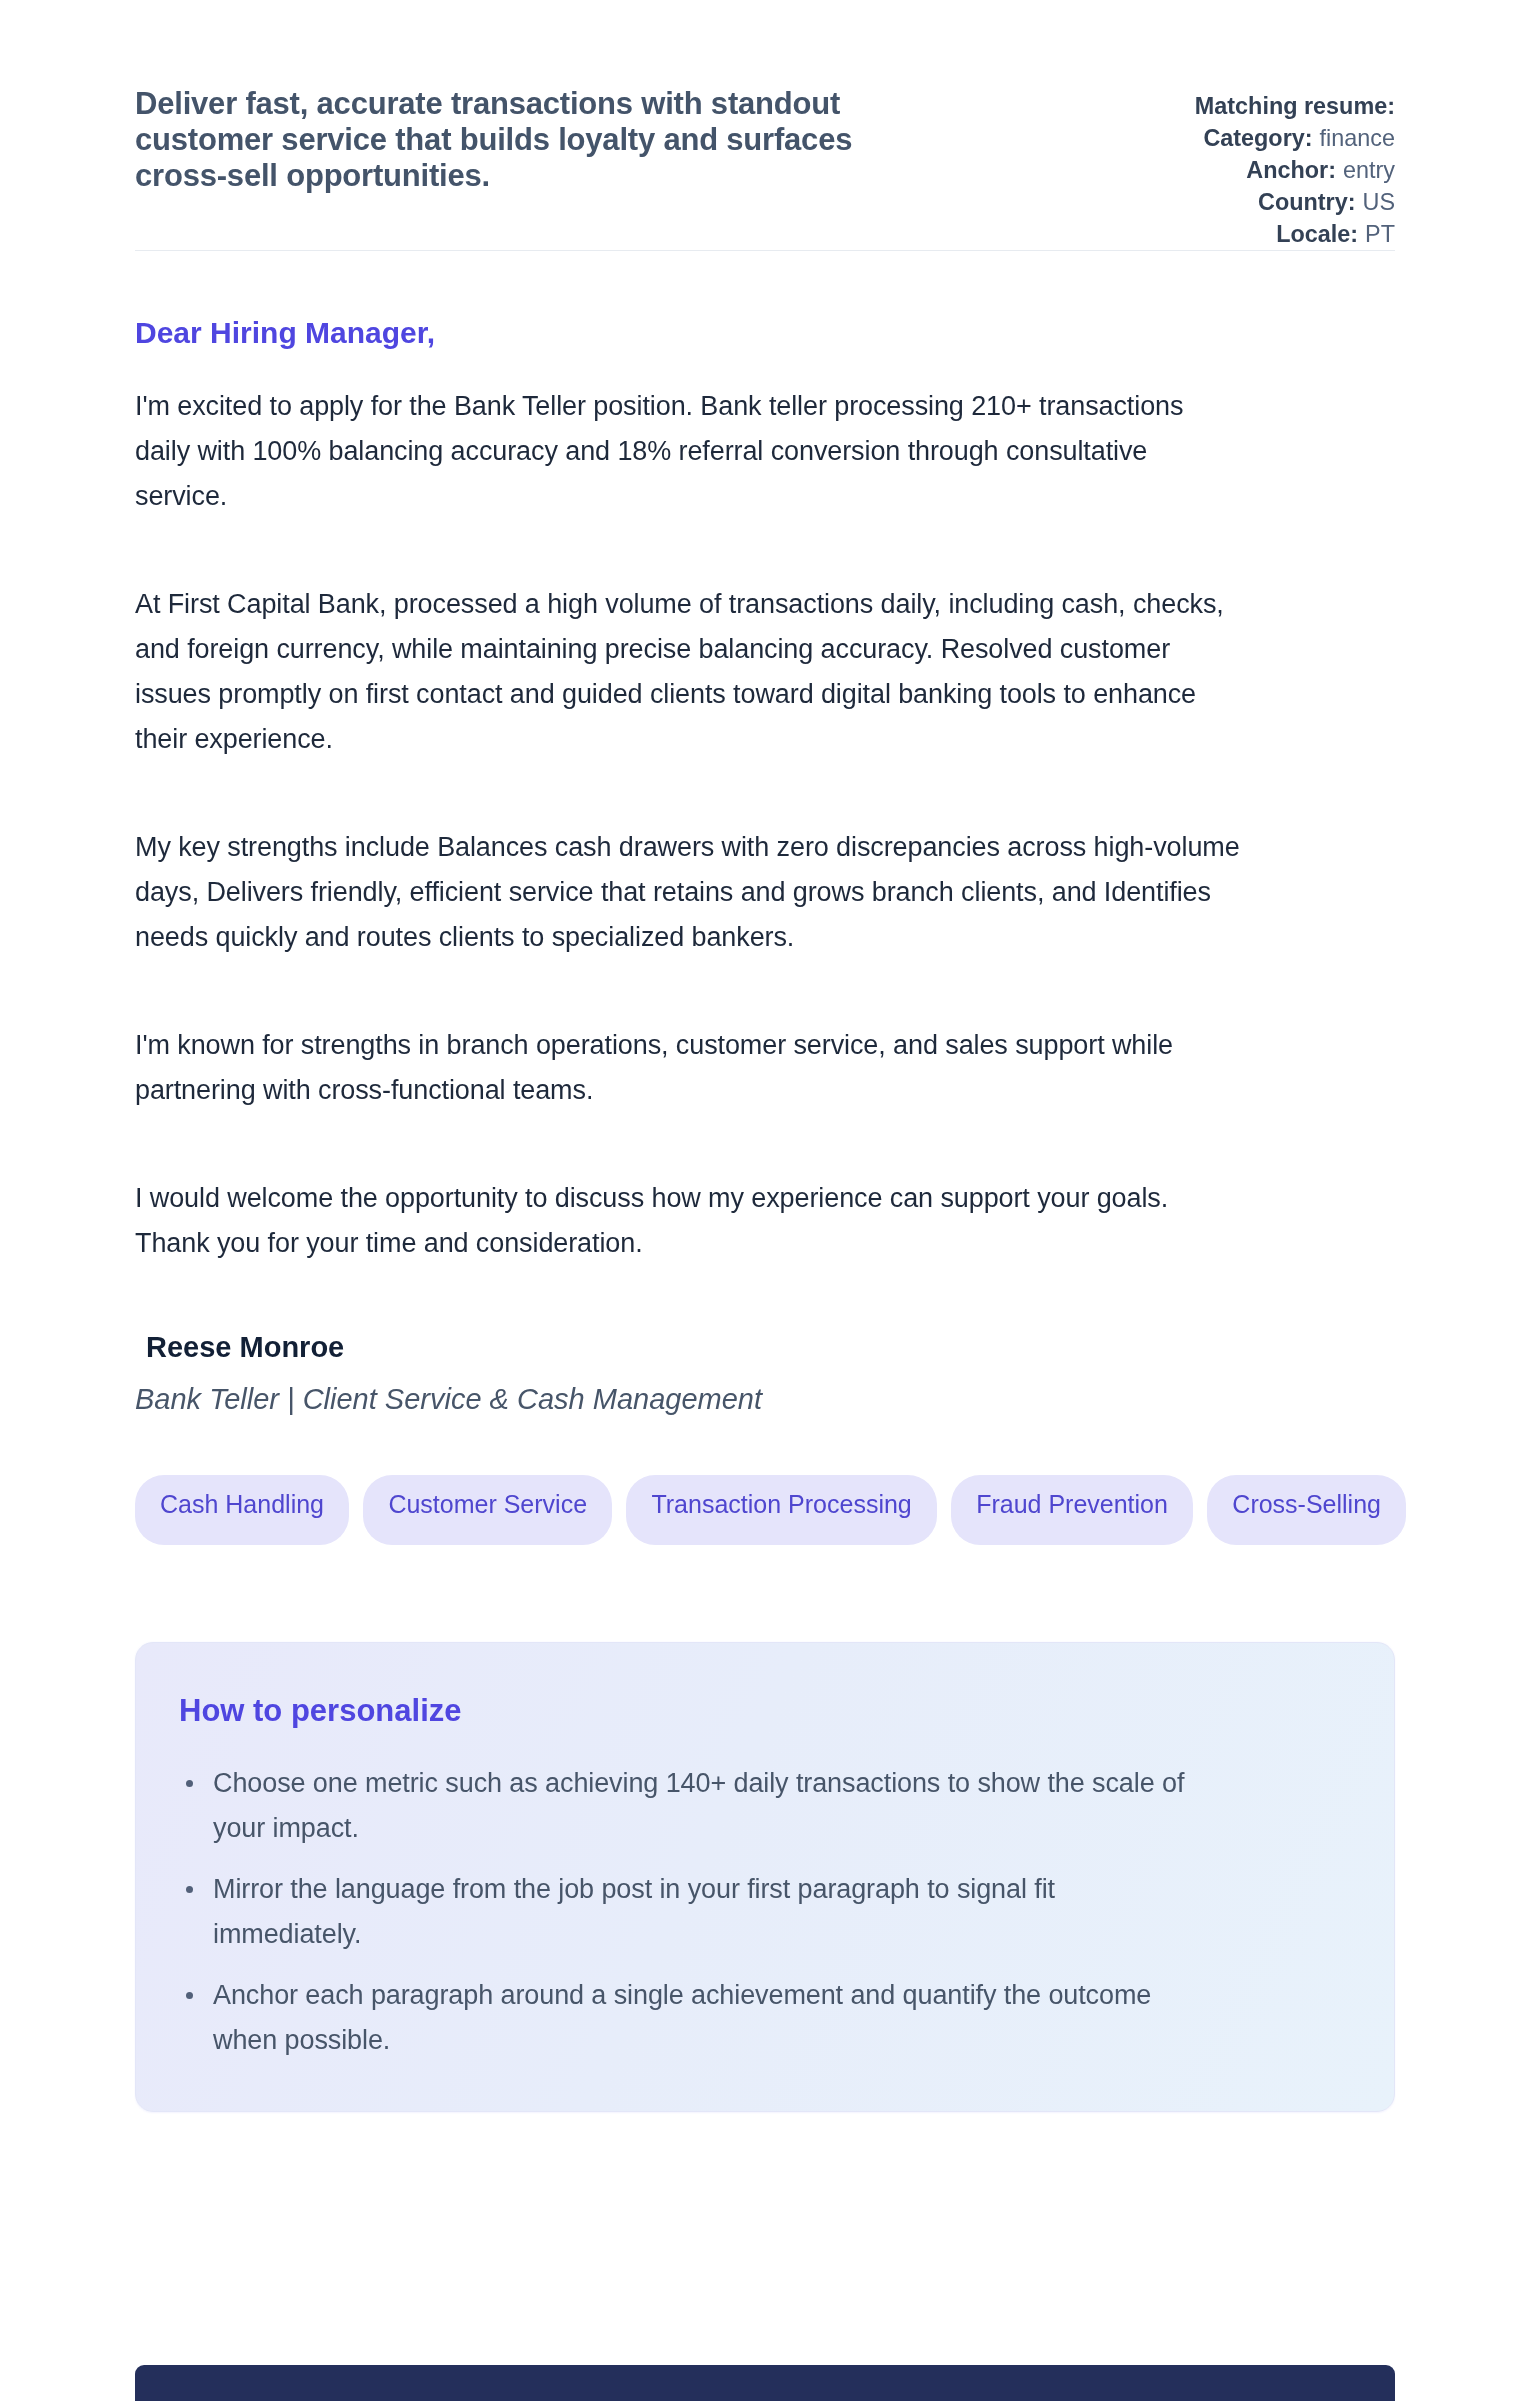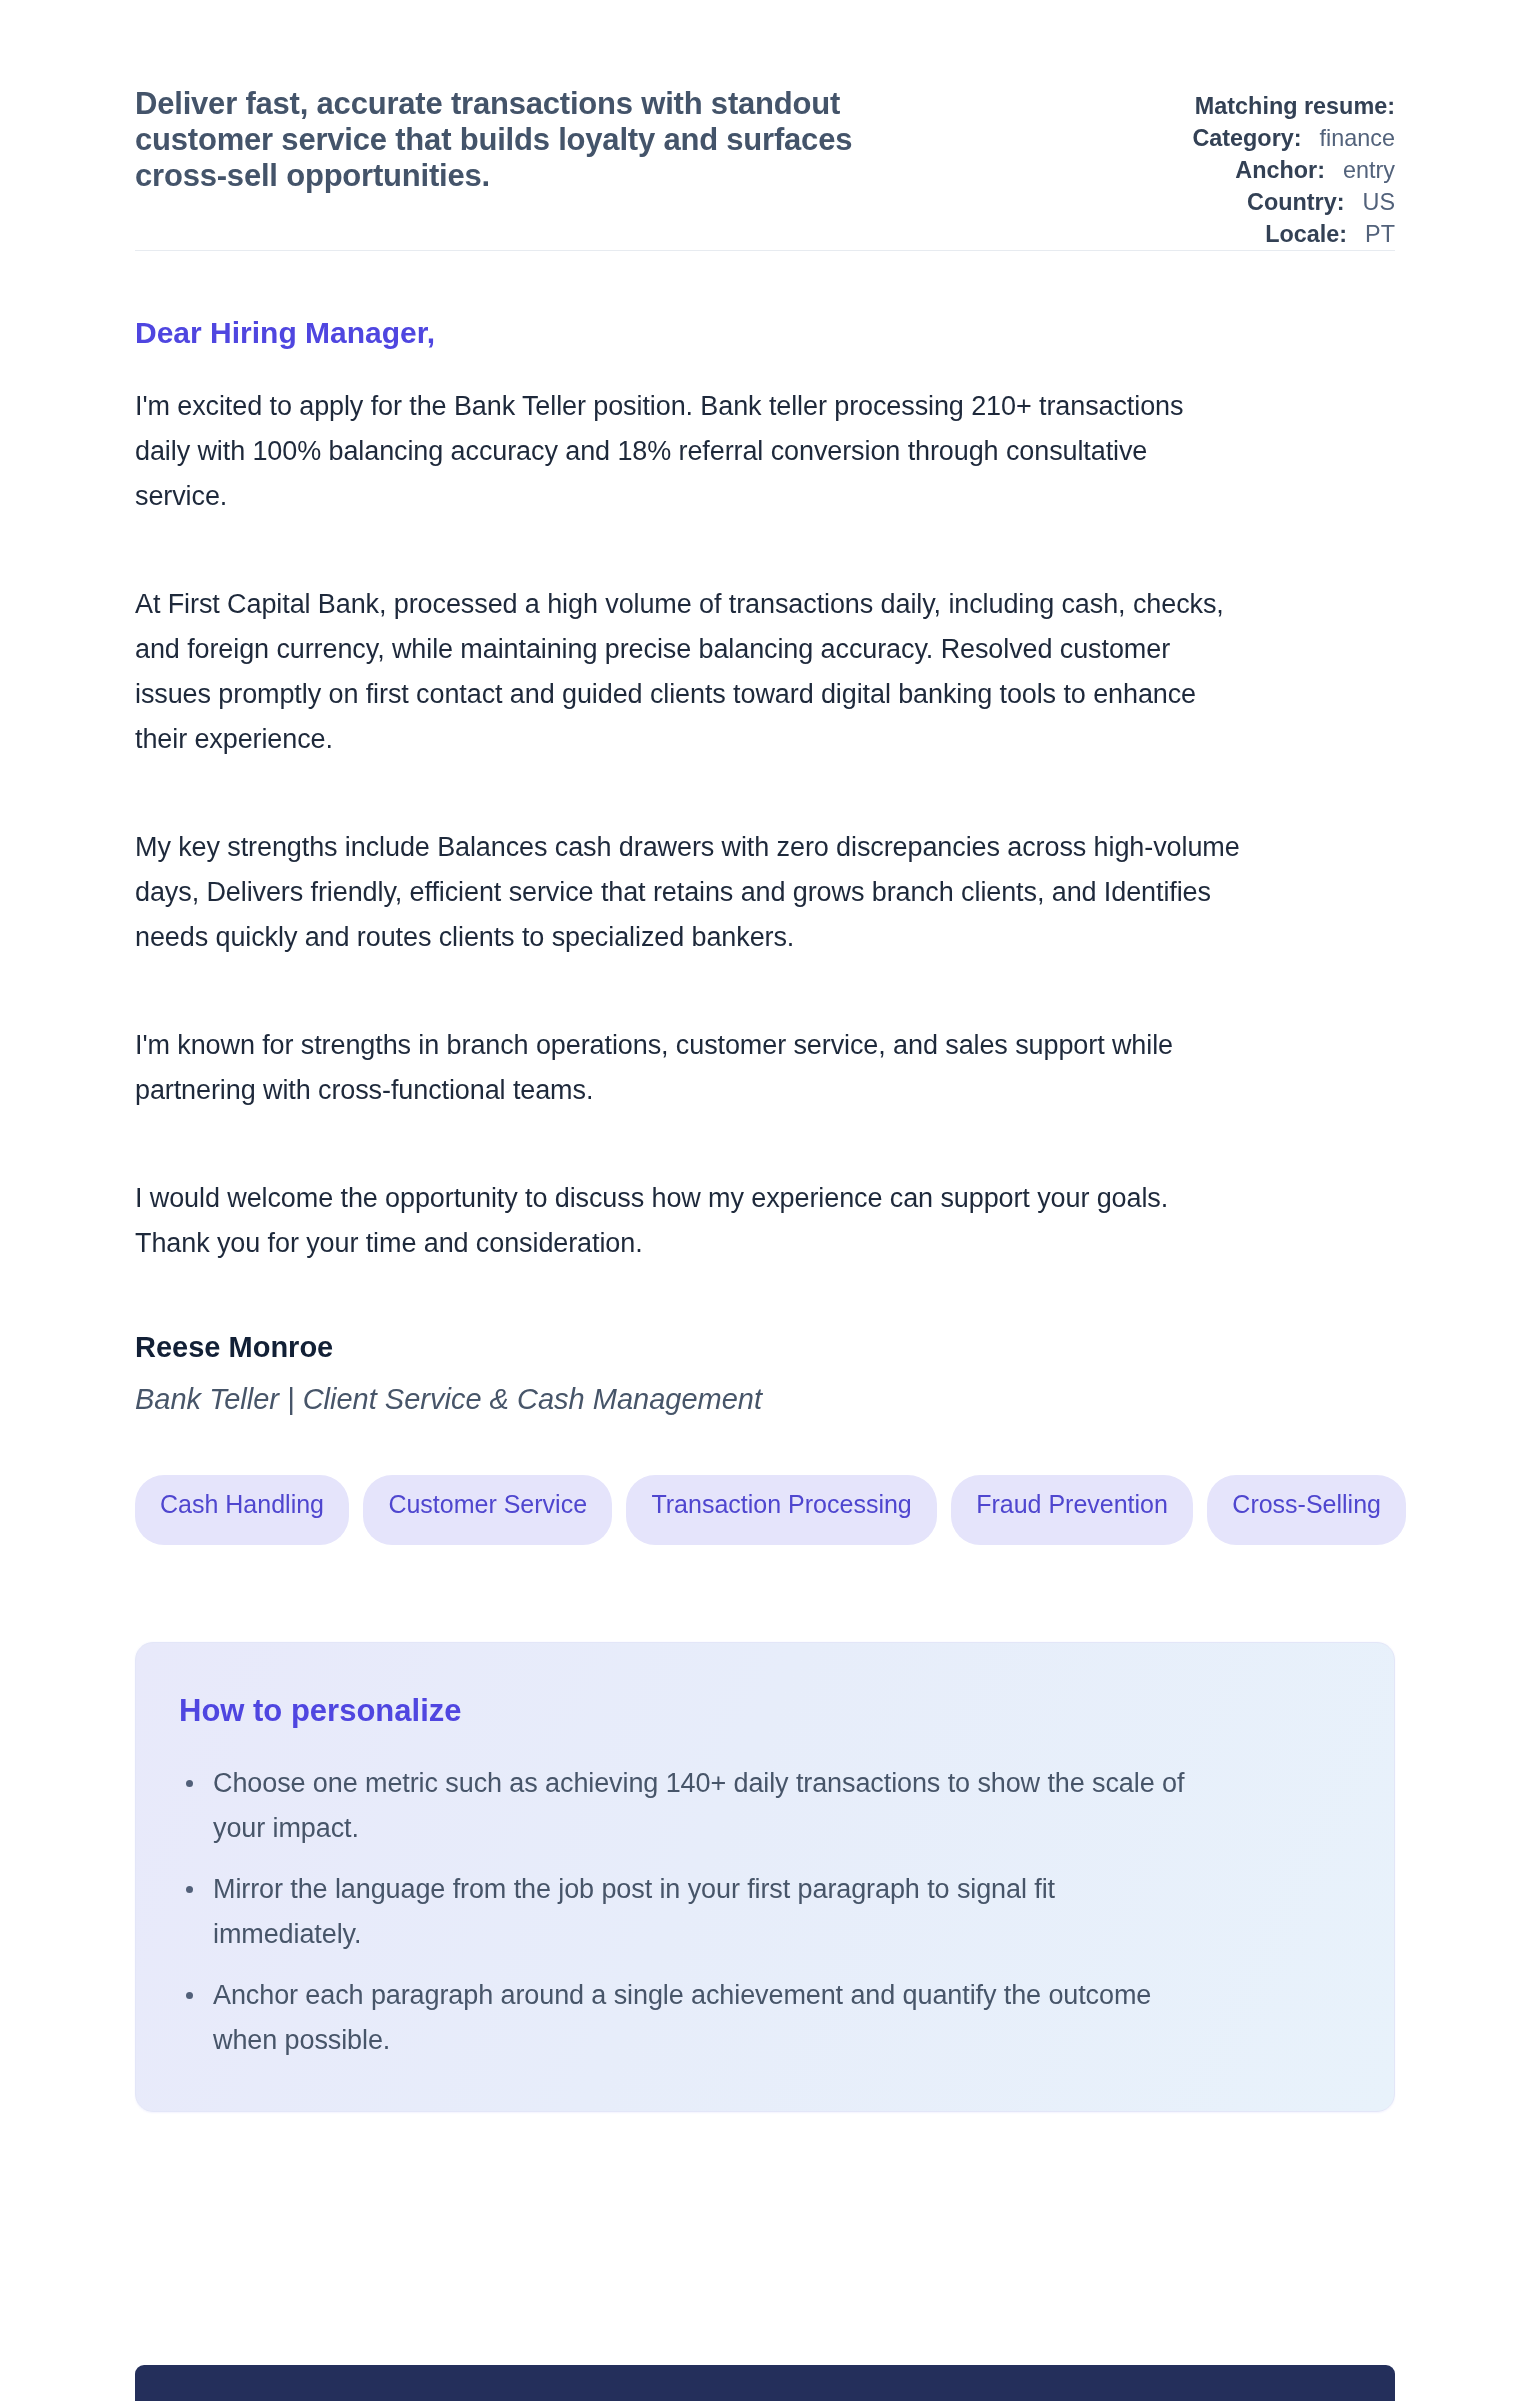--- a/index.html
+++ b/index.html
@@ -21,37 +21,37 @@
   .subtitle {
     font-size:31px; line-height:36px; font-weight:700; color:#44546a;
     white-space:pre; letter-spacing:-0.2px;
   }
   aside.meta {
     width:351px; flex:0 0 351px; text-align:right; padding-top:3.6px;
     font-size:23.4px; line-height:32px; color:#52627b;
   }
   .meta-label { font-weight:700; color:#334155; }
   .meta-value { }
-  .meta-row .meta-value { margin-left:18px; }
+  .meta-row .meta-value { margin-left:7px; }
   .meta-row.block .meta-label { display:block; }
   .meta-row.block .meta-value { display:block; margin-left:0; white-space:pre-line; }
 
   hr.divider { border:0; border-top:1.8px solid #e7ebf0; margin:0; }
 
   
   main { margin-top:63px; }
   .salutation {
     font-size:30px; line-height:38px; font-weight:700; color:#4f46e0;
     margin:0 0 32px 0;
   }
   p.para {
     font-size:27px; line-height:45px; color:#1e293b;
     white-space:pre; letter-spacing:-0.1px; margin:0 0 63px 0;
   }
-  .sig-name { margin-top:10.8px; font-size:29px; line-height:36px; font-weight:700; color:#122036; }
+  .sig-name { margin-top:10.8px; font-size:29px; line-height:36px; font-weight:700; color:#122036;margin-left:11px; }
   .sig-role { margin-top:16px; font-size:29px; line-height:36px; color:#475569;font-style:italic; }
 
   
   .pills { margin-top:58px; display:flex; gap:14.4px; flex-wrap:nowrap; }
   .pill {
     display:inline-block; height:70px; line-height:58px; padding:0 25px;
     background:#e5e4fb; color:#4f46cf; font-size:25px; border-radius:29px;
     white-space:nowrap;
   }
 

